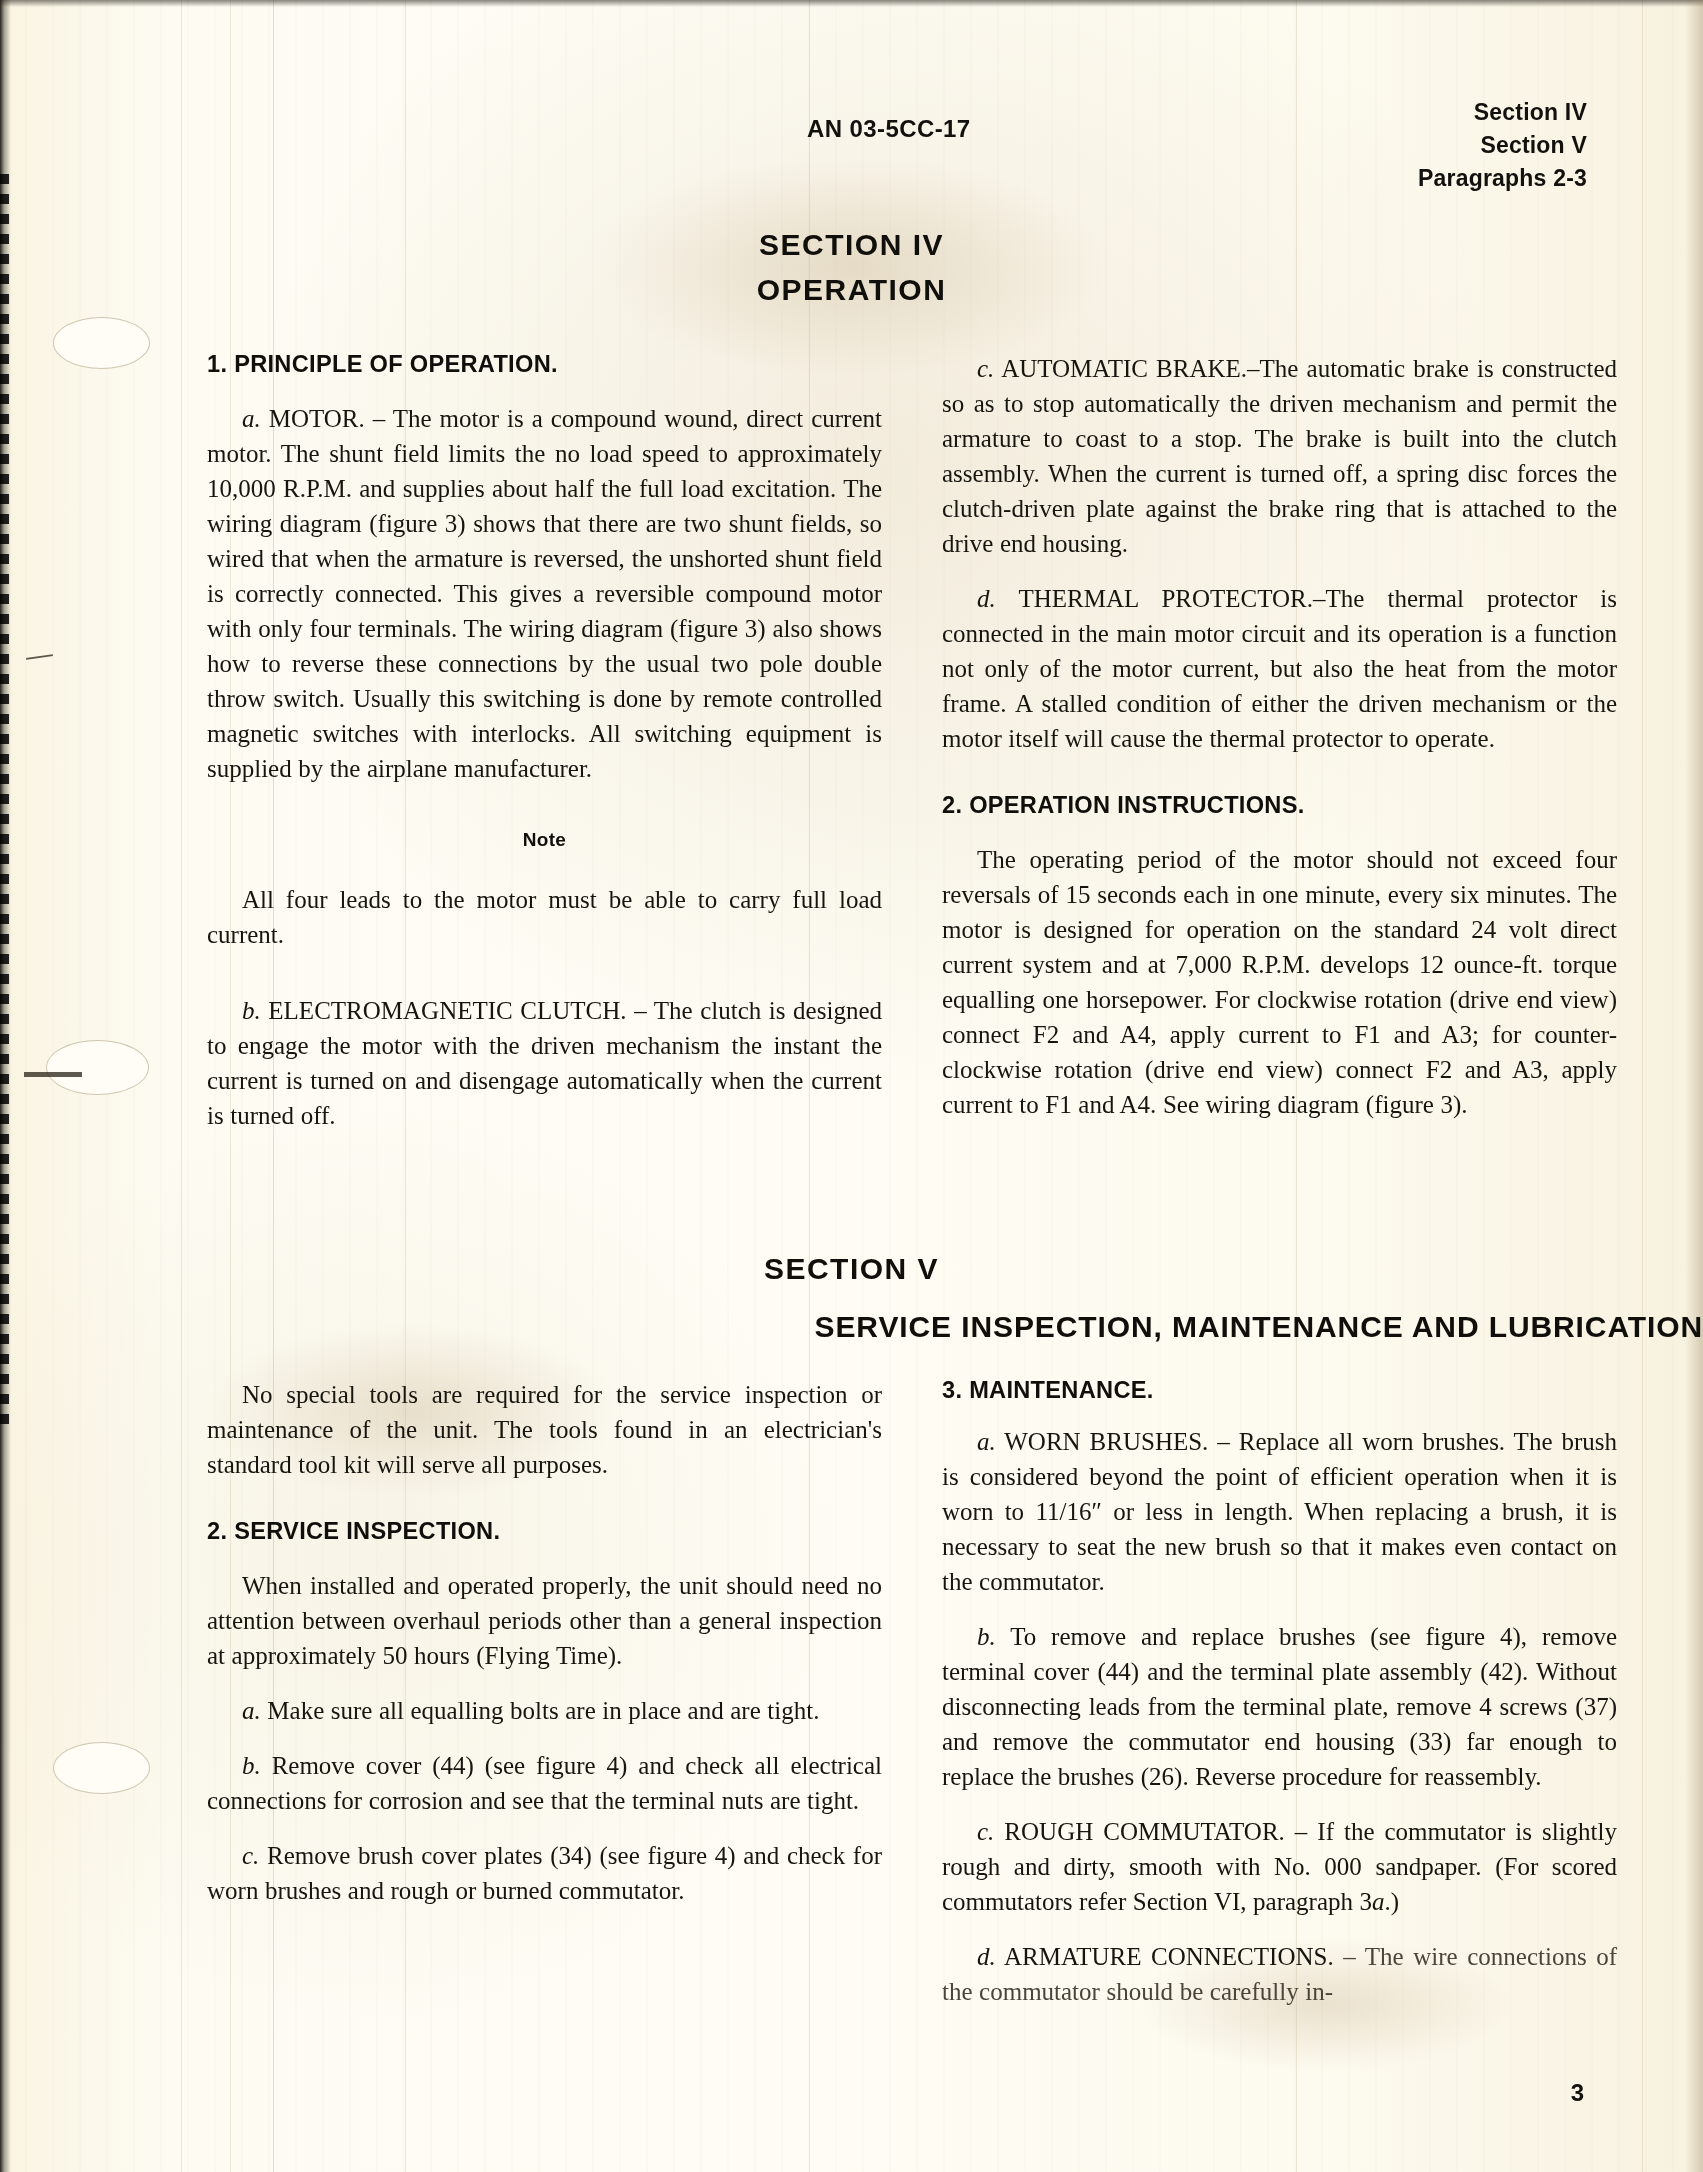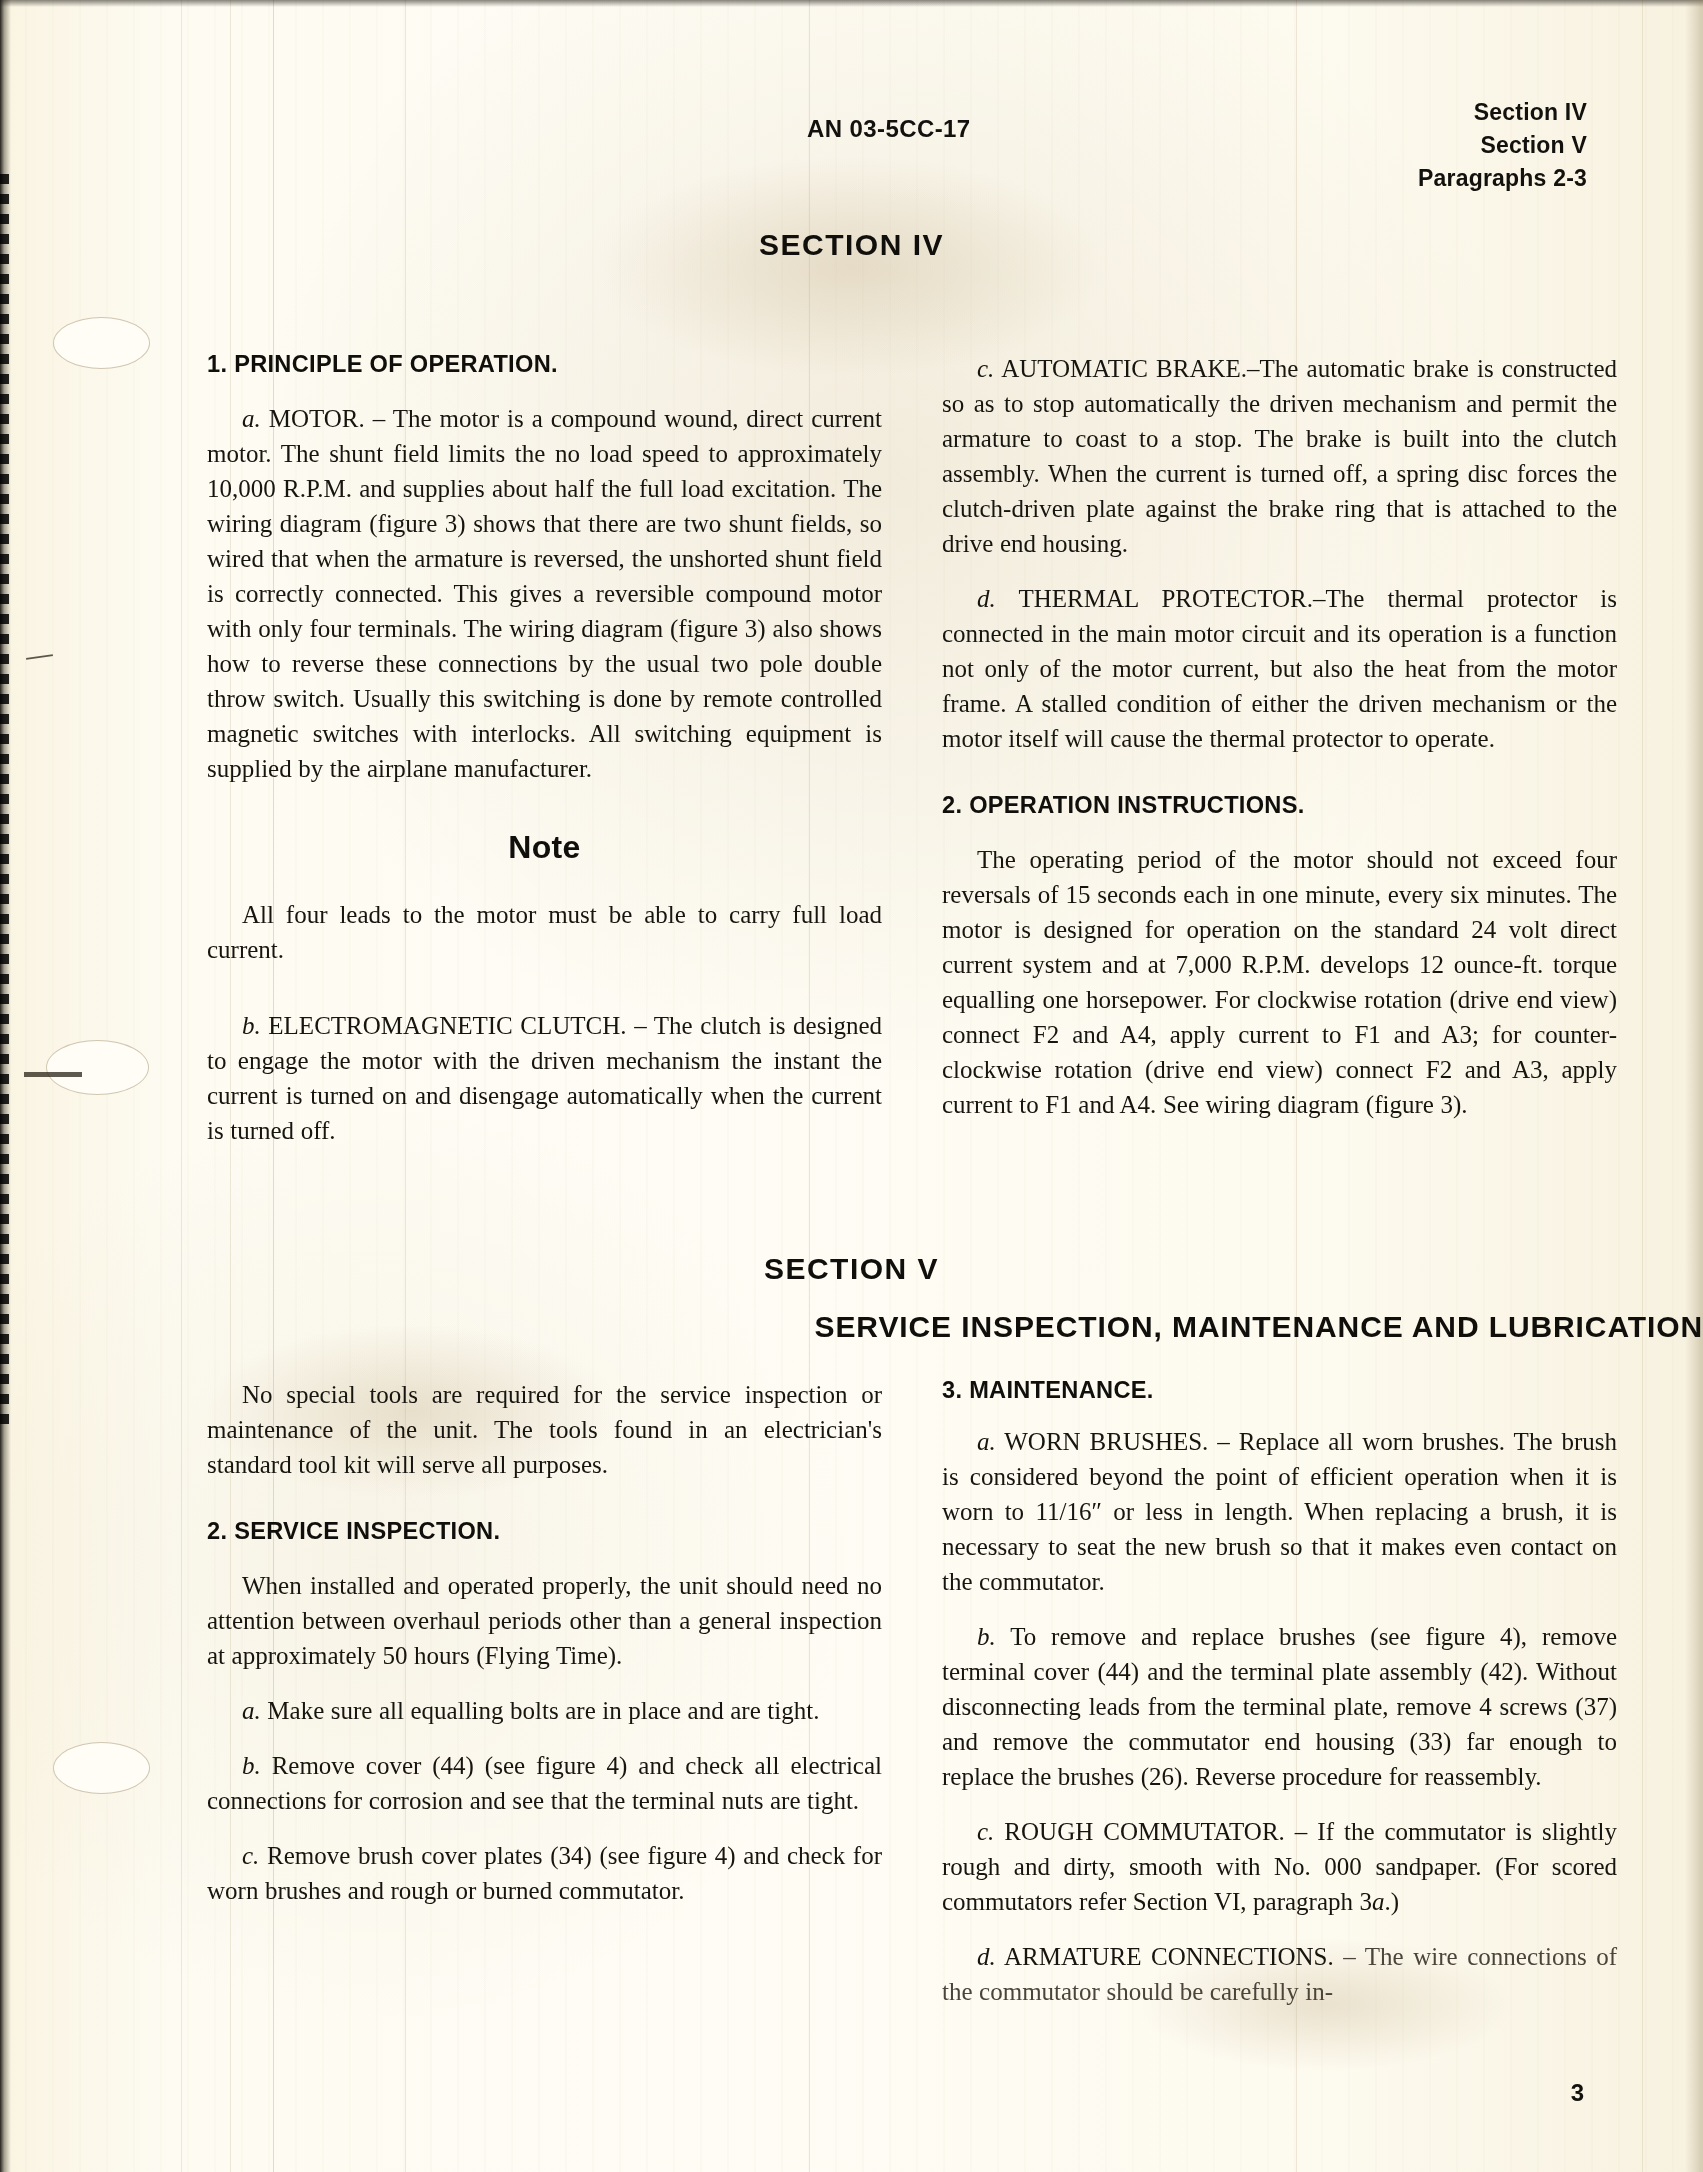--- a/index.html
+++ b/index.html
@@ -116,21 +116,21 @@
   p.body:last-child{ margin-bottom:0; }
 
   .lbl{ font-style:italic; }
   .caps{ font-variant:normal; }
 
   
   .note-wrap{ margin:43px 0 41px 0; }
   .note-head{
     text-align:center;
     font-family:"Liberation Sans", sans-serif;
-    font-weight:bold; font-size:32px; letter-spacing:0.3px; color:#100f0c;
+    font-weight:bold; font-size:19px; letter-spacing:0.3px; color:#100f0c;
     margin-bottom:31px;
   }
   .note-body{
     margin:0 65px 0 65px;
     font-size:25px; line-height:35px; text-align:left; text-indent:0;
     color:#17150f;
   }
 
   .page-no{
     position:absolute; right:119px; top:2079px;
@@ -176,20 +176,21 @@
     <div class="runhead">
       <div class="doc-no">AN 03-5CC-17</div>
       <div class="head-right">
         <div>Section IV</div>
         <div>Section V</div>
         <div>Paragraphs 2-3</div>
       </div>
     </div>
 
     <div class="section-banner sec4-title">SECTION  IV</div>
+    <div class="section-banner sec4-sub">OPERATION</div>
 
     <div class="col left col-a-top">
 
       <h3 class="head">1.  PRINCIPLE OF OPERATION.</h3>
 
       <p class="body"><span class="lbl">a.</span> <span class="caps">MOTOR.</span><span> – The motor is a compound wound, direct current motor.  The shunt field limits the no load speed to approximately 10,000 R.P.M. and supplies about half the full load excitation.  The wiring diagram (figure 3) shows that there are two shunt fields, so wired that when the armature is reversed, the unshorted shunt field is correctly connected.  This gives a reversible compound motor with only four terminals.  The wiring diagram (figure 3) also shows how to reverse these connections by the usual two pole double throw switch.  Usually this switching is done by remote controlled magnetic switches with interlocks.  All switching equipment is supplied by the airplane manufacturer.</span></p>
 
       <div class="note-wrap">
         <div class="note-head">Note</div>
         <p class="body note-body">All four leads to the motor must be able to carry full load current.</p>

